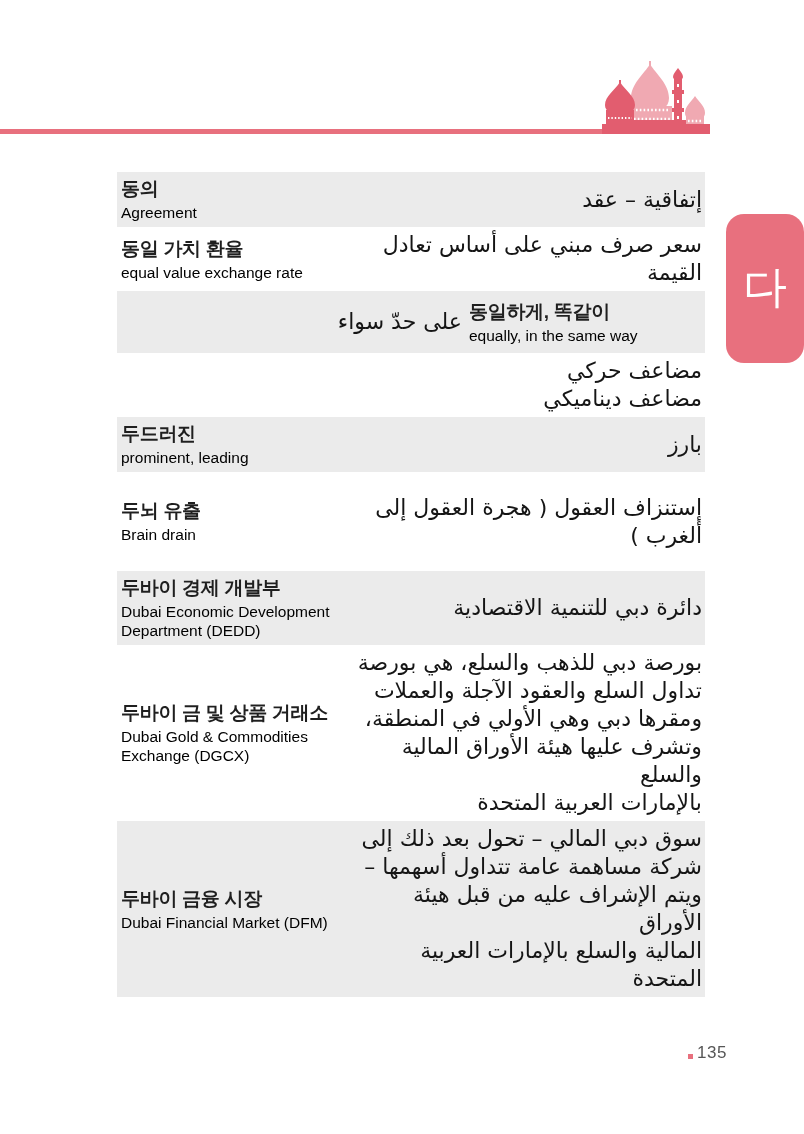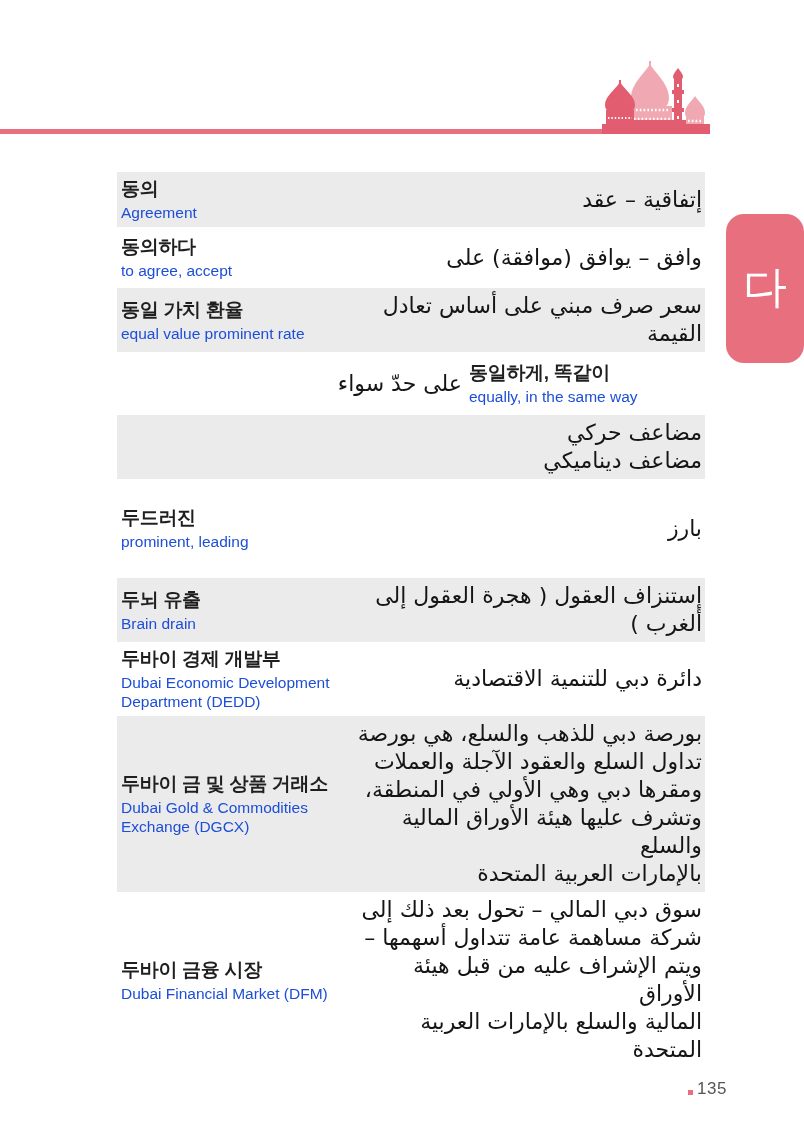--- a/index.html
+++ b/index.html
@@ -58,31 +58,31 @@
   .row:nth-child(10){min-height:140px}
   .row:nth-child(11){min-height:117px}
   .cell{display:flex;flex-direction:column;justify-content:center;}
   .ko-cell{width:240px;padding:5px 0 5px 4px;box-sizing:border-box;}
   .ar-cell{flex:1;padding:4px 3px 4px 0;box-sizing:border-box;align-items:flex-end;}
   .ko{
     font-size:19px;font-weight:bold;color:#1f1f1f;line-height:24px;
     letter-spacing:-0.3px;
   }
   .en{
-    font-size:15.5px;color:#1d4ed8;line-height:19px;margin-top:2px;
+    font-size:15.5px;color:#000000;line-height:19px;margin-top:2px;
     white-space:pre-line;
   }
   .ar{
     font-family:"DejaVu Sans", sans-serif;
     font-size:22px;color:#151515;line-height:28px;
     text-align:right;white-space:pre-line;
     direction:rtl;
   }
   .page-number{
-    position:absolute;left:688px;top:1080px;
+    position:absolute;left:688px;top:1044px;
     display:flex;align-items:flex-end;
   }
   .page-number .dot{
     width:5px;height:5px;background:var(--accent);
     margin:0 4px 3px 0;display:inline-block;
   }
   .page-number .num{
     font-size:17px;color:#565656;line-height:18px;letter-spacing:0.5px;
   }
 </style>
@@ -147,31 +147,22 @@
         <div class="cell ko-cell">
           <div class="ko">동의</div>
           <div class="en">Agreement</div>
         </div>
         <div class="cell ar-cell">
           <div class="ar" dir="rtl">إتفاقية – عقد</div>
         </div>
       </div>
       <div class="row">
         <div class="cell ko-cell">
-          <div class="ko">동의하다</div>
-          <div class="en">to agree, accept</div>
-        </div>
-        <div class="cell ar-cell">
-          <div class="ar" dir="rtl">وافق – يوافق (موافقة) على</div>
-        </div>
-      </div>
-      <div class="row">
-        <div class="cell ko-cell">
           <div class="ko">동일 가치 환율</div>
-          <div class="en">equal value prominent rate</div>
+          <div class="en">equal value exchange rate</div>
         </div>
         <div class="cell ar-cell">
           <div class="ar" dir="rtl">سعر صرف مبني على أساس تعادل
 القيمة</div>
         </div>
       </div>
       <div class="row">
         <div class="cell ar-cell">
           <div class="ar" dir="rtl">على حدّ سواء</div>
         </div>

